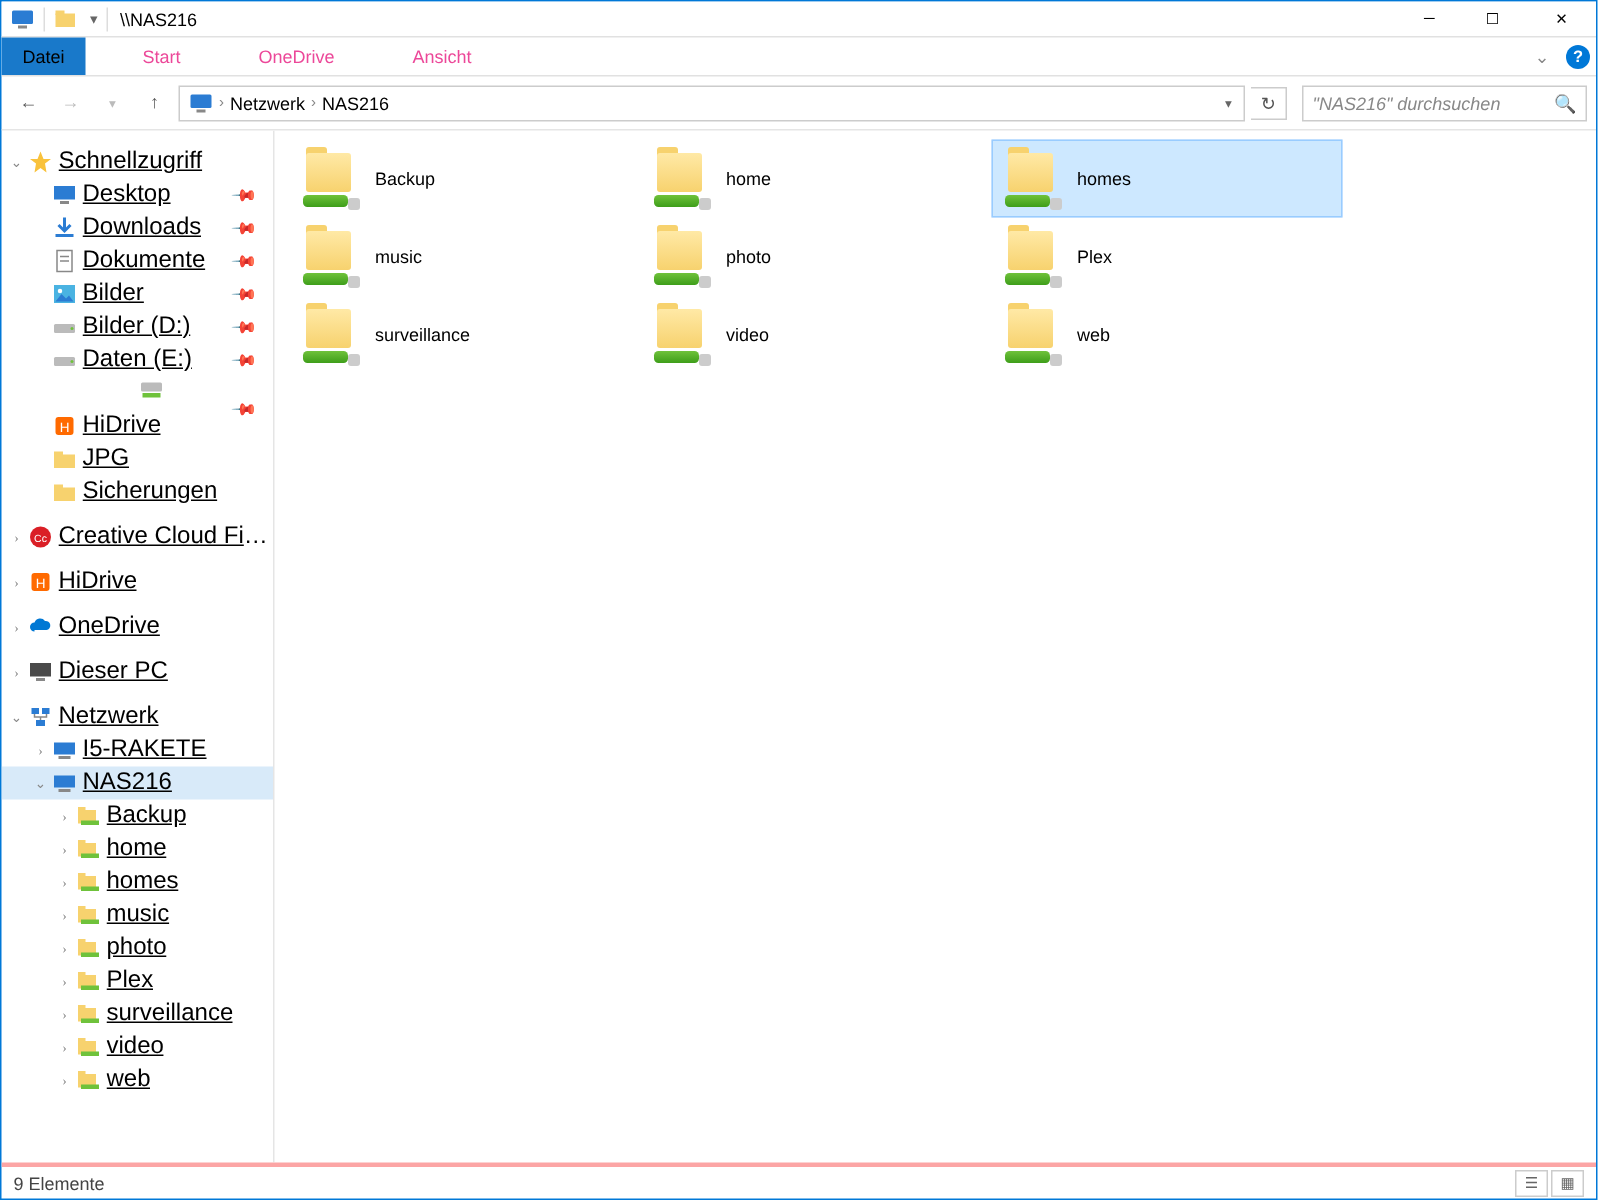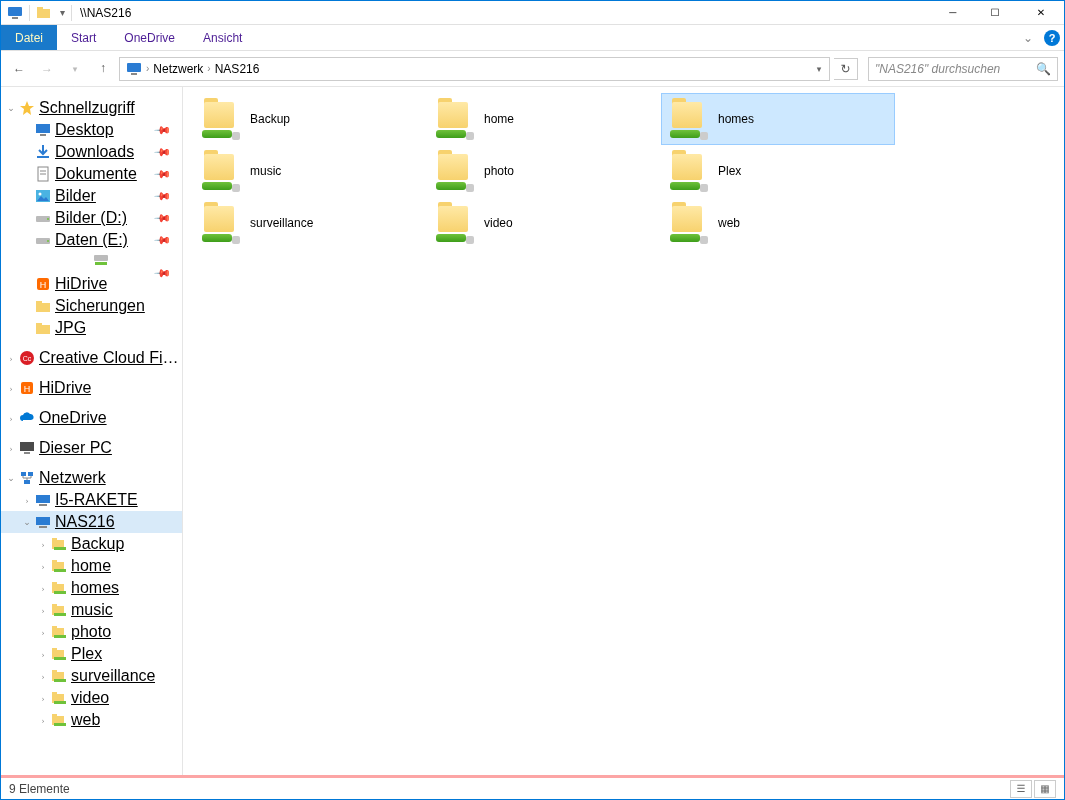--- a/index.html
+++ b/index.html
@@ -11,22 +11,22 @@
   .title-bar .app-icon { width: 16px; height: 16px; margin: 0 4px 0 6px; }
   .title-bar .sep { width: 1px; height: 16px; background: #ddd; margin: 0 2px; }
   .qat-icon { width: 16px; height: 16px; margin: 0 4px; display: flex; align-items: center; justify-content: center; }
   .qat-chev { font-size: 10px; color: #666; margin: 0 4px; }
   .title-text { margin-left: 6px; font-size: 12px; }
   .title-bar .spacer { flex: 1; }
   .win-btn { width: 46px; height: 24px; display: flex; align-items: center; justify-content: center; font-family: "Segoe MDL2 Assets","Segoe UI Symbol"; font-size: 10px; }
 
   
   .ribbon { height: 26px; display: flex; align-items: stretch; border-bottom: 1px solid #e1e1e1; }
-  .ribbon .file-tab { background: #1979ca; color: #fef9c3; padding: 0 14px; display: flex; align-items: center; font-size: 12px; }
-  .ribbon .tab { padding: 0 14px; display: flex; align-items: center; font-size: 12px; color: #4c1d95; }
+  .ribbon .file-tab { background: #1979ca; color: #000000; padding: 0 14px; display: flex; align-items: center; font-size: 12px; }
+  .ribbon .tab { padding: 0 14px; display: flex; align-items: center; font-size: 12px; color: #ec4899; margin-left: 24px; }
   .ribbon .spacer { flex: 1; }
   .ribbon .chev { width: 24px; display: flex; align-items: center; justify-content: center; color: #888; }
   .ribbon .help { width: 24px; display: flex; align-items: center; justify-content: center; }
   .help-circle { width: 16px; height: 16px; border-radius: 50%; background: #0078d7; color: #fff; font-size: 11px; font-weight: bold; display: flex; align-items: center; justify-content: center; }
 
   
   .nav-bar { height: 36px; display: flex; align-items: center; padding: 0 6px; gap: 4px; border-bottom: 1px solid #e5e5e5; }
   .nav-btn { width: 24px; height: 24px; display: flex; align-items: center; justify-content: center; color: #555; font-family: "Segoe UI Symbol"; }
   .nav-btn.disabled { color: #bbb; }
   .addr-box { flex: 1; height: 24px; border: 1px solid #ccc; background: #fff; display: flex; align-items: center; padding: 0 2px; }
@@ -220,29 +220,29 @@
             <text x="8" y="12" font-size="9" text-anchor="middle" fill="#fff">H</text>
           </svg></span>
         <span class="tw-label">HiDrive</span>
       </div>
       <div class="tree-row" style="padding-left: 20px;">
         <span class="tw-exp"></span>
         <span class="tw-icon"><svg viewBox="0 0 16 16" width="16" height="16">
             <rect x="1" y="5" width="14" height="9" fill="#f7d26e"></rect>
             <rect x="1" y="3" width="6" height="3" fill="#f7d26e"></rect>
           </svg></span>
-        <span class="tw-label">Sicherungen</span>
+        <span class="tw-label">JPG</span>
       </div>
       <div class="tree-row" style="padding-left: 20px;">
         <span class="tw-exp"></span>
         <span class="tw-icon"><svg viewBox="0 0 16 16" width="16" height="16">
             <rect x="1" y="5" width="14" height="9" fill="#f7d26e"></rect>
             <rect x="1" y="3" width="6" height="3" fill="#f7d26e"></rect>
           </svg></span>
-        <span class="tw-label">JPG</span>
+        <span class="tw-label">Sicherungen</span>
       </div>
       <div style="height: 8px;"></div>
       <div class="tree-row" style="padding-left: 4px;">
         <span class="tw-exp">›</span>
         <span class="tw-icon"><svg viewBox="0 0 16 16" width="16" height="16">
             <circle cx="8" cy="8" r="7" fill="#da1f26"></circle>
             <text x="8" y="11" font-size="7" text-anchor="middle" fill="#fff">Cc</text>
           </svg></span>
         <span class="tw-label">Creative Cloud Files</span>
       </div>

